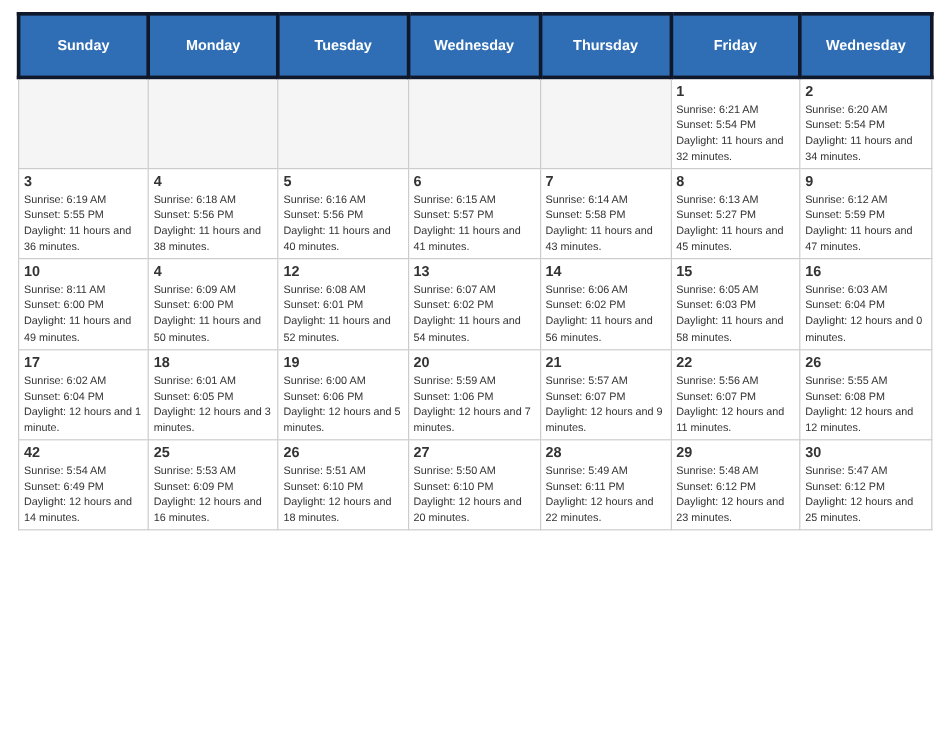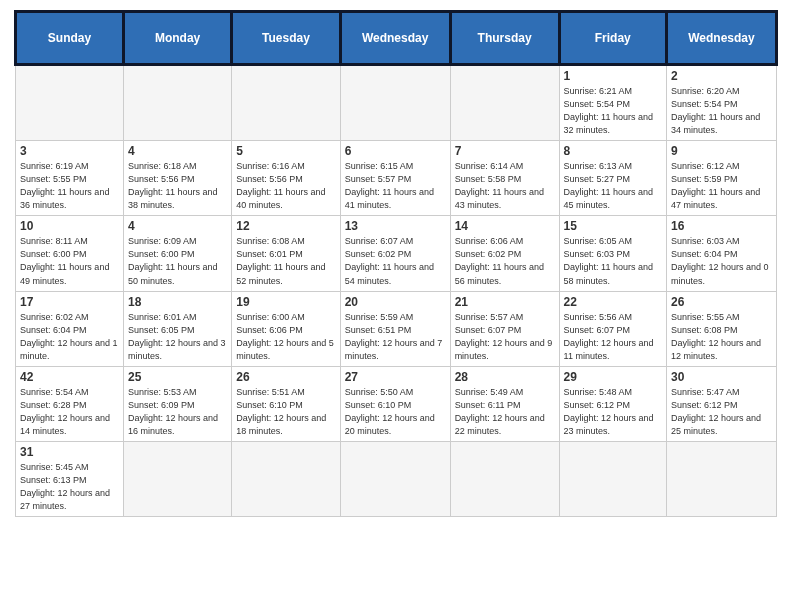--- a/index.html
+++ b/index.html
@@ -245,21 +245,21 @@
           <td>
             <span class="day-num">19</span>
             <div class="day-info">Sunrise: 6:00 AM
 Sunset: 6:06 PM
 Daylight: 12 hours
 and 5 minutes.</div>
           </td>
           <td>
             <span class="day-num">20</span>
             <div class="day-info">Sunrise: 5:59 AM
-Sunset: 6:51 PM
+Sunset: 1:06 PM
 Daylight: 12 hours
 and 7 minutes.</div>
           </td>
           <td>
             <span class="day-num">21</span>
             <div class="day-info">Sunrise: 5:57 AM
 Sunset: 6:07 PM
 Daylight: 12 hours
 and 9 minutes.</div>
           </td>
@@ -275,21 +275,21 @@
             <div class="day-info">Sunrise: 5:55 AM
 Sunset: 6:08 PM
 Daylight: 12 hours
 and 12 minutes.</div>
           </td>
         </tr>
         <tr>
           <td>
             <span class="day-num">42</span>
             <div class="day-info">Sunrise: 5:54 AM
-Sunset: 6:28 PM
+Sunset: 6:49 PM
 Daylight: 12 hours
 and 14 minutes.</div>
           </td>
           <td>
             <span class="day-num">25</span>
             <div class="day-info">Sunrise: 5:53 AM
 Sunset: 6:09 PM
 Daylight: 12 hours
 and 16 minutes.</div>
           </td>
@@ -321,31 +321,16 @@
 Daylight: 12 hours
 and 23 minutes.</div>
           </td>
           <td>
             <span class="day-num">30</span>
             <div class="day-info">Sunrise: 5:47 AM
 Sunset: 6:12 PM
 Daylight: 12 hours
 and 25 minutes.</div>
           </td>
-        </tr>
-        <tr>
-          <td class="last-row">
-            <span class="day-num">31</span>
-            <div class="day-info">Sunrise: 5:45 AM
-Sunset: 6:13 PM
-Daylight: 12 hours
-and 27 minutes.</div>
-          </td>
-          <td class="empty last-row"></td>
-          <td class="empty last-row"></td>
-          <td class="empty last-row"></td>
-          <td class="empty last-row"></td>
-          <td class="empty last-row"></td>
-          <td class="empty last-row"></td>
         </tr>
       </tbody>
   </table>
 </div>
 
 </body></html>

